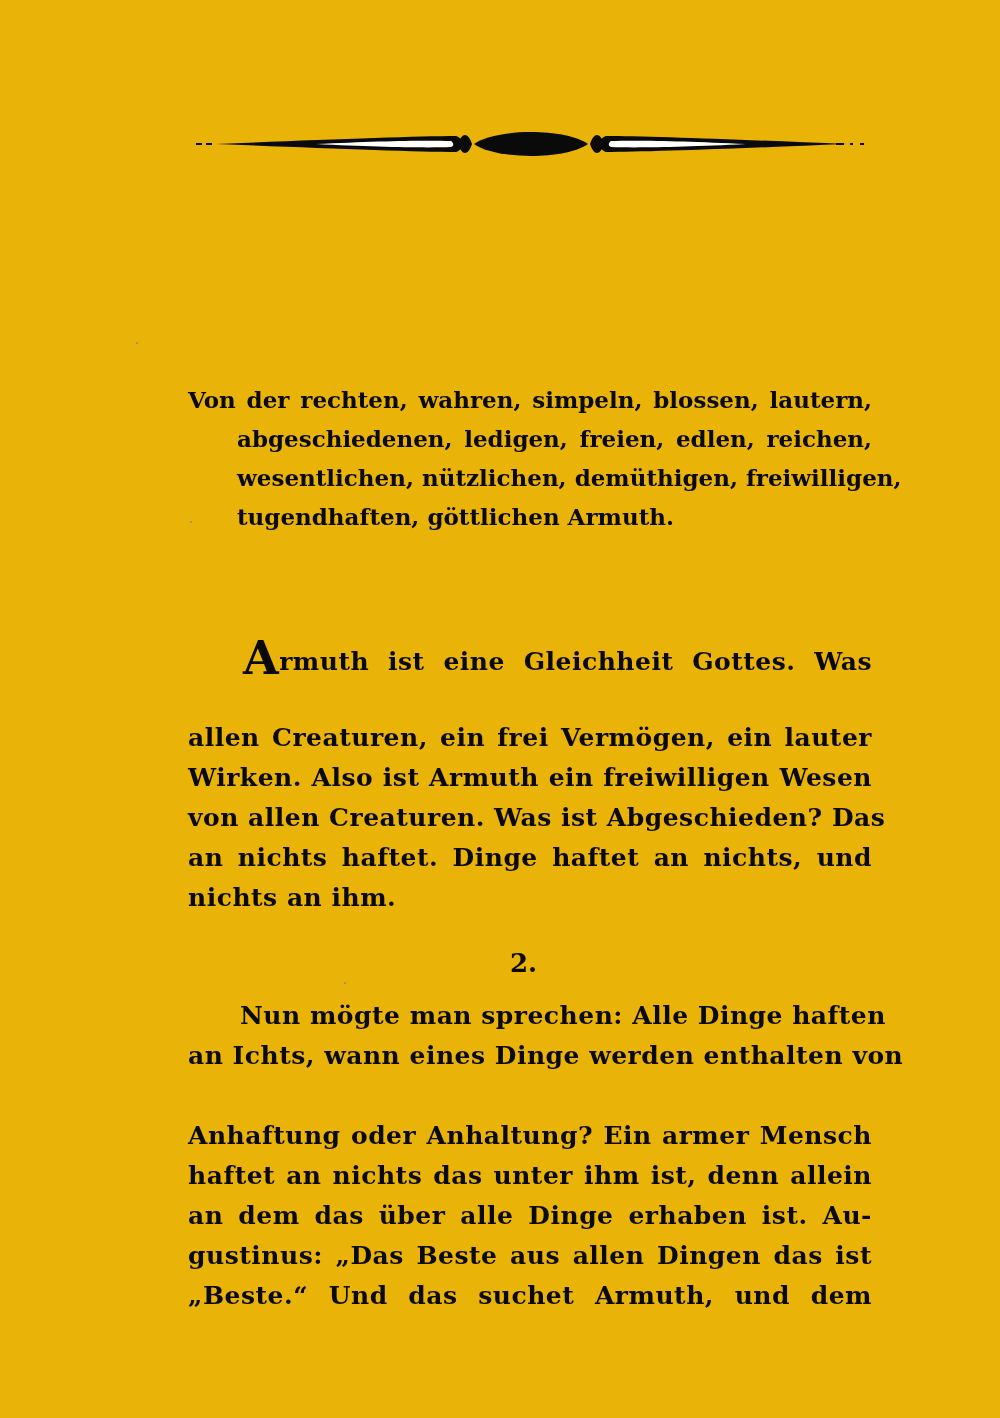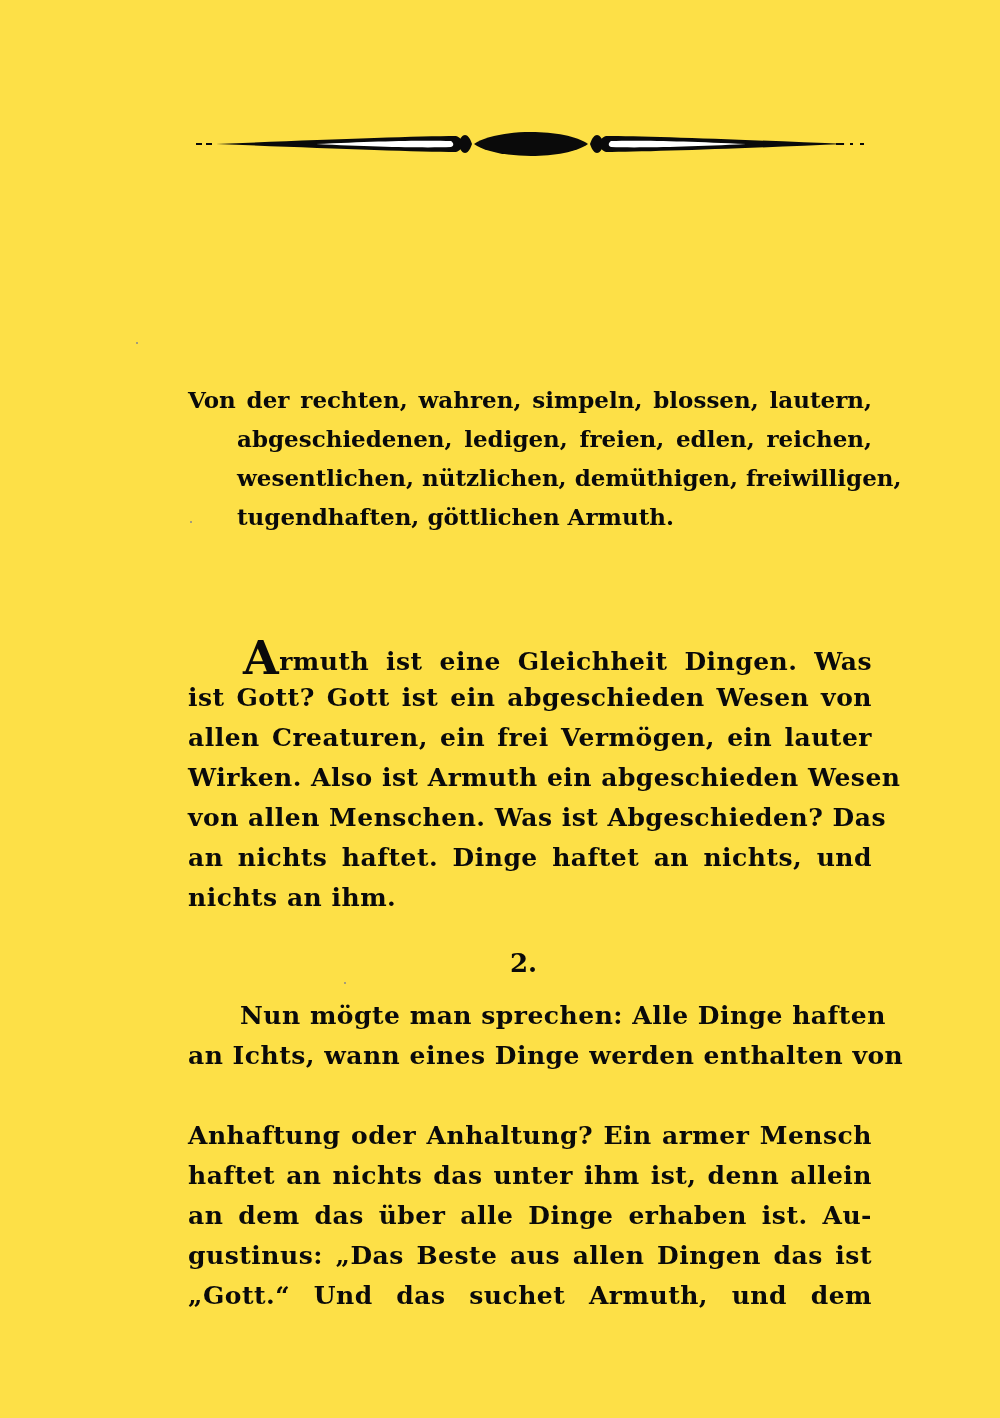--- a/index.html
+++ b/index.html
@@ -1,17 +1,17 @@
 <!DOCTYPE html>
 <html><head>
   <meta charset="utf-8">
   <style>
     html, body { margin: 0; padding: 0; background: #ffffff; }
     body { width: 1000px; height: 1418px; position: relative; overflow: hidden; font-family: "DejaVu Serif", serif; color: #0a0a0a; }
-    .page { position: absolute; left: 0; top: 0; width: 1000px; height: 1418px; background: #fde047; }
+    .page { position: absolute; left: 0; top: 0; width: 1000px; height: 1418px; background: #eab308; }
     .ornament { position: absolute; left: 196px; top: 126px; width: 675px; height: 36px; }
     .line { position: absolute; left: 0; font-size: 25px; font-weight: bold; letter-spacing: 0.5px; line-height: 40px; white-space: nowrap; }
     .title-line { position: absolute; font-size: 23px; font-weight: bold; line-height: 40px; white-space: nowrap; }
     .just { text-align: justify; text-align-last: justify; }
     .section-num { position: absolute; left: 510px; top: 948px; font-size: 26px; font-weight: bold; font-family: "DejaVu Serif", serif; }
     .dropcap { font-size: 46px; line-height: 40px; font-weight: bold; font-family: "DejaVu Serif", serif; vertical-align: -4px; }
     .speck { position: absolute; width: 2px; height: 2px; background: #888; border-radius: 1px; }
   </style>
 </head>
 <body>
@@ -44,33 +44,30 @@
     <div class="just">abgeschiedenen, ledigen, freien, edlen, reichen,</div>
   </div>
   <div class="title-line" style="left:237px; top:458px; width:635px;">
     <div class="just">wesentlichen, nützlichen, demüthigen, freiwilligen,</div>
   </div>
   <div class="title-line" style="left:237px; top:497px;">
     <div>tugendhaften, göttlichen Armuth.</div>
   </div>
 
   <div class="line" style="left:243px; top:638px; width:629px;">
-    <div class="just"><span class="dropcap">A</span><span>rmuth ist eine Gleichheit Dingen.  Was</span></div>
-  </div>
-  <div class="line" style="left:188px; top:678px; width:684px;">
-    <div class="just">ist Gott? Gott ist ein abgeschieden Wesen von</div>
+    <div class="just"><span class="dropcap">A</span><span>rmuth ist eine Gleichheit Gottes.  Was</span></div>
   </div>
   <div class="line" style="left:188px; top:718px; width:684px;">
     <div class="just">allen Creaturen, ein frei Vermögen, ein lauter</div>
   </div>
   <div class="line" style="left:188px; top:758px; width:684px;">
-    <div class="just">Wirken. Also ist Armuth ein abgeschieden Wesen</div>
+    <div class="just">Wirken. Also ist Armuth ein freiwilligen Wesen</div>
   </div>
   <div class="line" style="left:188px; top:798px; width:684px;">
-    <div class="just">von allen Menschen. Was ist Abgeschieden? Das</div>
+    <div class="just">von allen Creaturen. Was ist Abgeschieden? Das</div>
   </div>
   <div class="line" style="left:188px; top:838px; width:684px;">
     <div class="just">an nichts haftet. Dinge haftet an nichts, und</div>
   </div>
   <div class="line" style="left:188px; top:878px;">
     <div>nichts an ihm.</div>
   </div>
 
   <div class="section-num">2.</div>
 
@@ -86,19 +83,19 @@
   <div class="line" style="left:188px; top:1156px; width:684px;">
     <div class="just">haftet an nichts das unter ihm ist, denn allein</div>
   </div>
   <div class="line" style="left:188px; top:1196px; width:684px;">
     <div class="just">an dem das über alle Dinge erhaben ist. Au-</div>
   </div>
   <div class="line" style="left:188px; top:1236px; width:684px;">
     <div class="just">gustinus: „Das Beste aus allen Dingen das ist</div>
   </div>
   <div class="line" style="left:188px; top:1276px; width:684px;">
-    <div class="just">„Gott.“   Und das suchet Armuth, und dem</div>
+    <div class="just">„Beste.“   Und das suchet Armuth, und dem</div>
   </div>
 
   <div class="speck" style="left:136px; top:342px;"></div>
   <div class="speck" style="left:190px; top:521px;"></div>
   <div class="speck" style="left:344px; top:982px;"></div>
 </div>
 
 </body></html>

